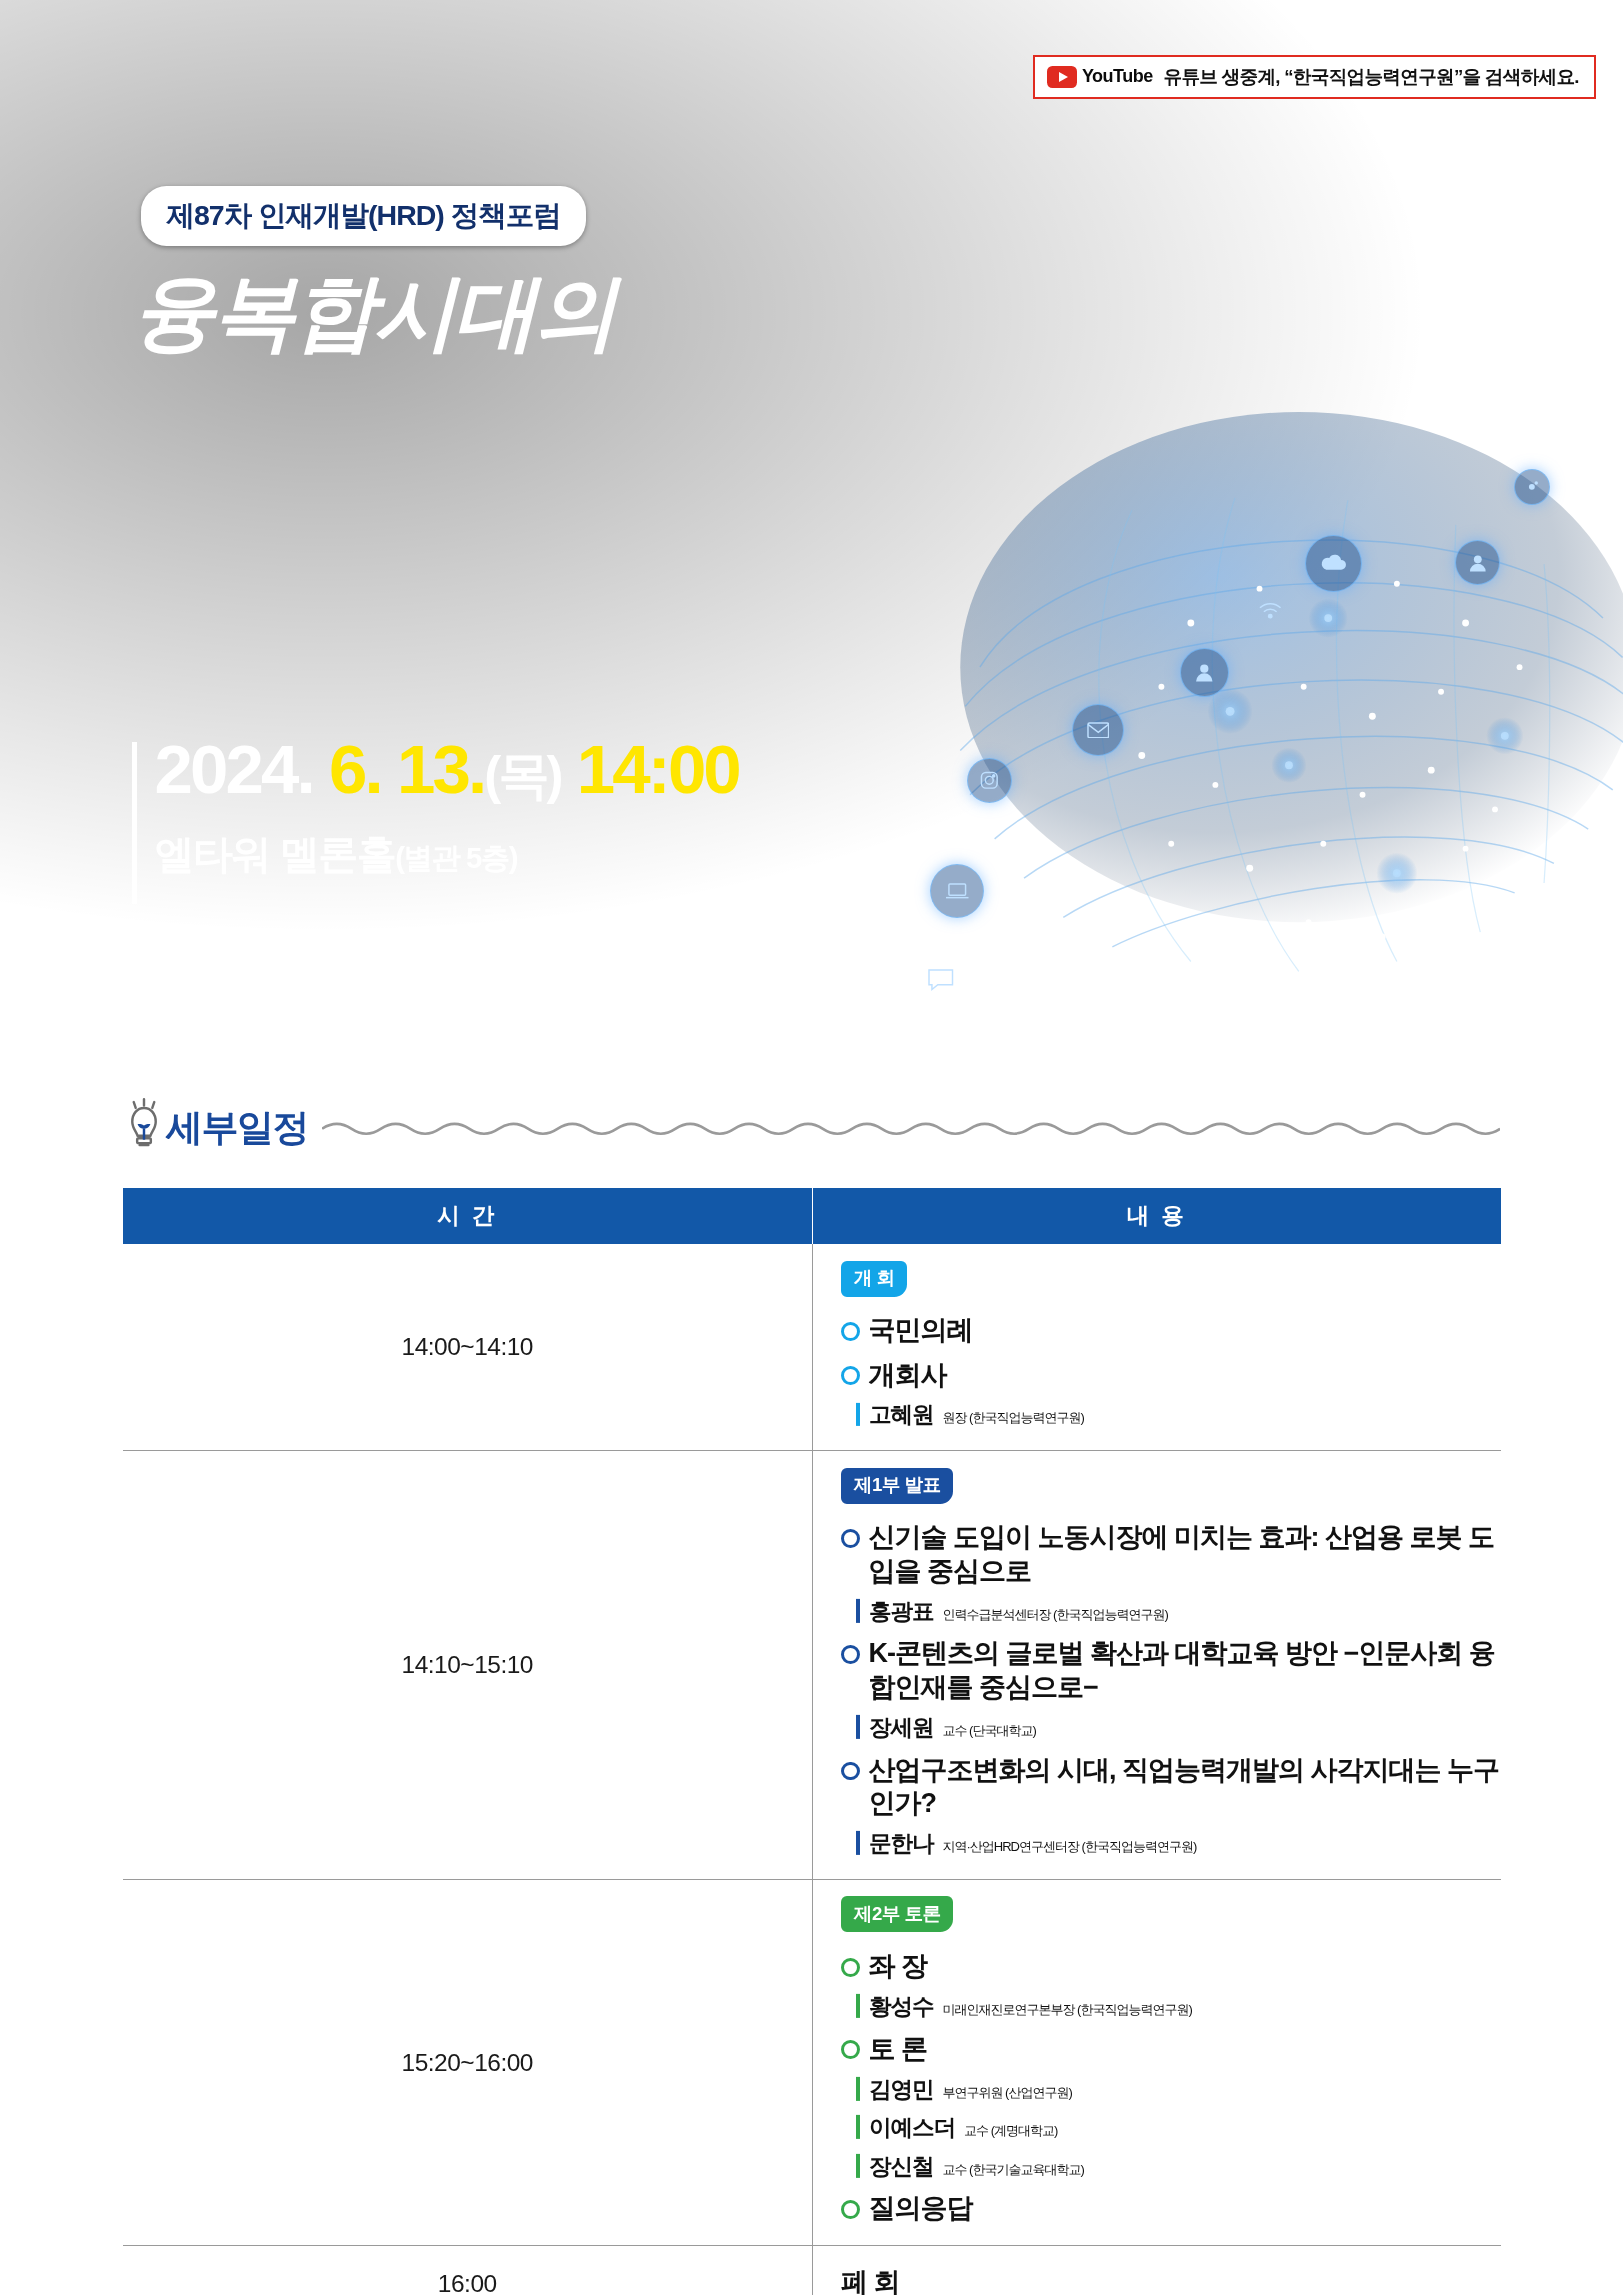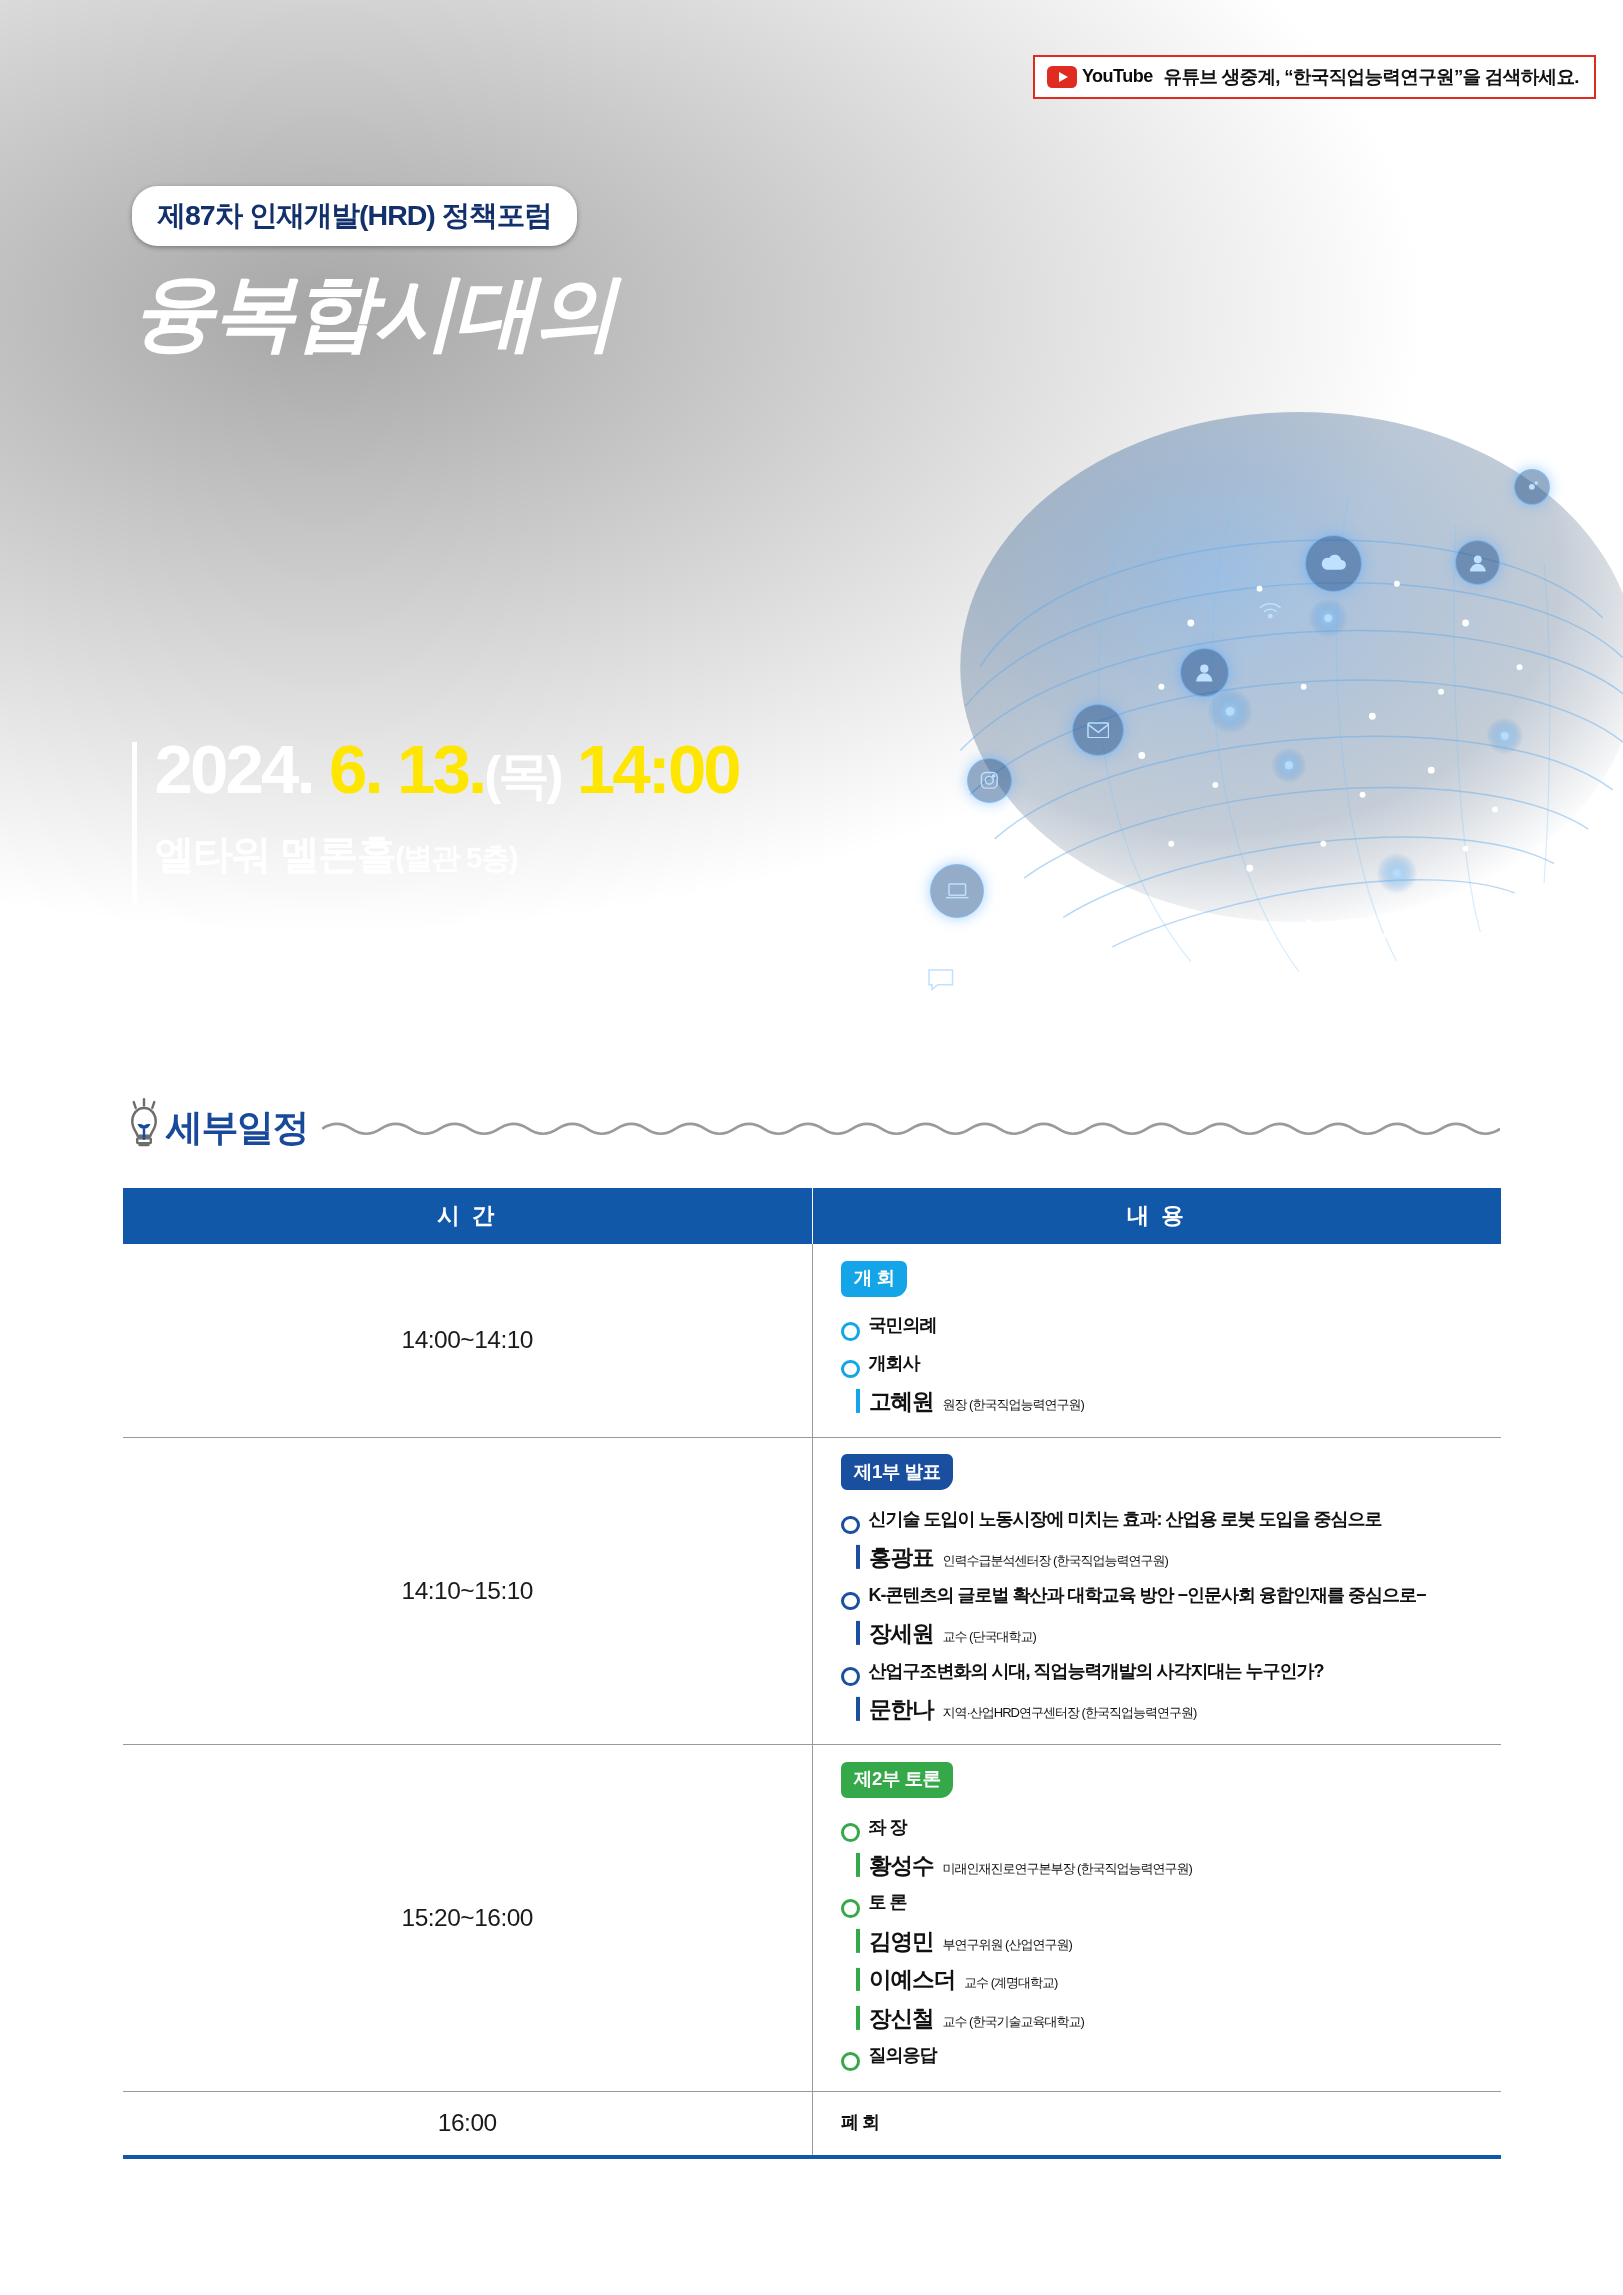--- a/index.html
+++ b/index.html
@@ -55,21 +55,21 @@
   .yt-play .tri {
     width:0;height:0;border-left:9.8px solid #fff;
     border-top:5.9px solid transparent;border-bottom:5.9px solid transparent;
     margin-left:2px;
   }
   .yt-word { font-size:18px; font-weight:bold; color:#0b0b0b; letter-spacing:-0.5px; }
   .yt-text { font-size:18.6px; font-weight:bold; color:#111; letter-spacing:-0.7px; }
 
   
   .forum-badge {
-    position:absolute; left:132px; top:186px;
+    position:absolute; left:141px; top:186px;
     background:#ffffff; color:#12306b;
     border-radius:25.5px; padding:10.8px 25.5px;
     font-size:28.5px; font-weight:bold; letter-spacing:-1px;
     box-shadow:0 1.5px 4.9px rgba(0,0,0,0.35);
   }
   
   .headline { position:absolute; left:132px; top:267px; }
   .hl-line { font-weight:bold; letter-spacing:-2.5px; line-height:1.12; white-space:nowrap; }
   .hl1 { font-size:83px; color:#ffffff;font-style:italic; }
   .hl2 { font-size:83px; }
@@ -118,21 +118,21 @@
   .tag-part1 { background:#1A4FA0; }
   .tag-part2 { background:#35A94A; }
 
   .item { display:flex; align-items:flex-start; gap:8.8px; margin-top:10.8px; }
   .ring {
     flex:0 0 auto; width:12.8px; height:12.8px; border-radius:50%;
     border:3.9px solid #13A5E8; margin-top:7.9px; box-sizing:content-box;
   }
   .ring.blue  { border-color:#1A4FA0; }
   .ring.green { border-color:#35A94A; }
-  .item-text { font-size:18px; font-weight:bold; color:#111; letter-spacing:-1px; line-height:1.24; }
+  .item-text { font-size:27px; font-weight:bold; color:#111; letter-spacing:-1px; line-height:1.24; }
 
   .speaker { display:flex; align-items:baseline; gap:8.8px; margin-top:6.9px; margin-left:14.7px; }
   .sbar { flex:0 0 auto; width:4.4px; height:23.6px; background:#13A5E8; transform:translateY(3.9px); }
   .sbar.blue  { background:#1A4FA0; }
   .sbar.green { background:#35A94A; }
   .sname { font-size:22.6px; font-weight:bold; color:#111; letter-spacing:-1px; }
   .srole { font-size:13px; color:#111; letter-spacing:-1px; }
 </style>
 </head>
 <body>

